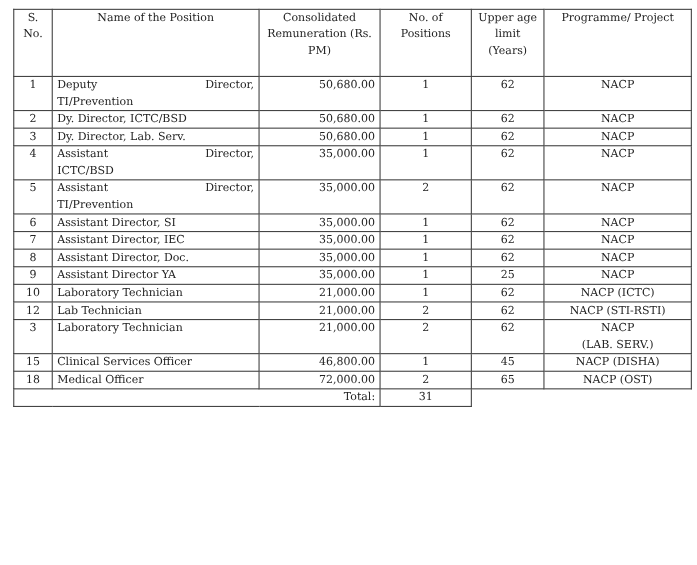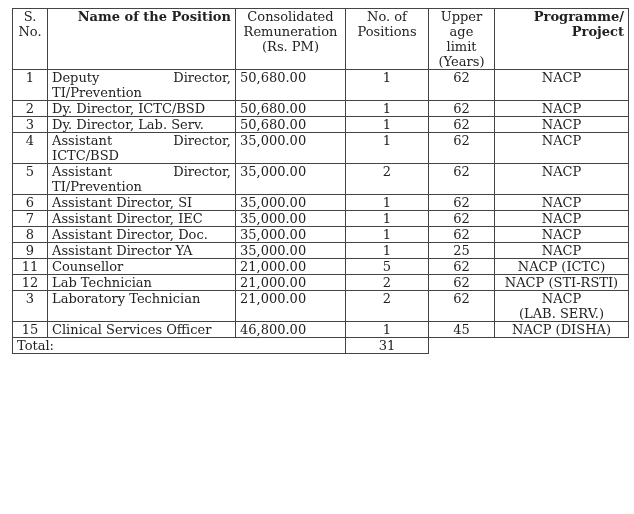--- a/index.html
+++ b/index.html
@@ -1,24 +1,24 @@
 <!DOCTYPE html>
 <html><head>
 <meta charset="utf-8">
 <style>
   html,body{margin:0;padding:0;background:#fff;}
   body{width:634px;height:514px;position:relative;overflow:hidden;
        font-family:"DejaVu Serif","Liberation Serif",serif;color:#222;}
   table{position:absolute;left:12px;top:8px;border-collapse:collapse;
-        font-size:13px;line-height:15px;table-layout:fixed;}
+        font-size:10px;line-height:15px;table-layout:fixed;}
   td,th{border:1px solid #444;padding:0 4px;vertical-align:top;font-weight:normal;}
   th{text-align:center;}
-  th.left{text-align:right;font-weight:bold;}
+  th.left{text-align:center;}
   td.c{text-align:center;}
-  td.r{}
+  td.r{text-align:right;}
   .just{display:flex;justify-content:space-between;}
   tr.hdr th{height:60px;}
   tr.h1 td{height:15px;}
   tr.h2 td{height:30px;}
   td.noborder{border:none;}
 </style>
 </head>
 <body>
 
 <table>
@@ -143,24 +143,24 @@
         <td class="c">9</td>
         <td>Assistant Director YA</td>
         <td class="r">35,000.00</td>
         <td class="c">1</td>
         <td class="c">25</td>
         <td class="c">
           <div>NACP</div>
         </td>
       </tr>
       <tr class="h1">
-        <td class="c">11</td>
-        <td>Counsellor</td>
+        <td class="c">10</td>
+        <td>Laboratory Technician</td>
         <td class="r">21,000.00</td>
-        <td class="c">5</td>
+        <td class="c">1</td>
         <td class="c">62</td>
         <td class="c">
           <div>NACP (ICTC)</div>
         </td>
       </tr>
       <tr class="h1">
         <td class="c">12</td>
         <td>Lab Technician</td>
         <td class="r">21,000.00</td>
         <td class="c">2</td>
@@ -181,20 +181,30 @@
         </td>
       </tr>
       <tr class="h1">
         <td class="c">15</td>
         <td>Clinical Services Officer</td>
         <td class="r">46,800.00</td>
         <td class="c">1</td>
         <td class="c">45</td>
         <td class="c">
           <div>NACP (DISHA)</div>
+        </td>
+      </tr>
+      <tr class="h1">
+        <td class="c">18</td>
+        <td>Medical Officer</td>
+        <td class="r">72,000.00</td>
+        <td class="c">2</td>
+        <td class="c">65</td>
+        <td class="c">
+          <div>NACP (OST)</div>
         </td>
       </tr>
     </tbody>
   <tbody>
       <tr class="h1">
     <td colspan="3" class="r">Total:</td>
     <td class="c">31</td>
     <td class="noborder"></td>
     <td class="noborder"></td>
   </tr>

